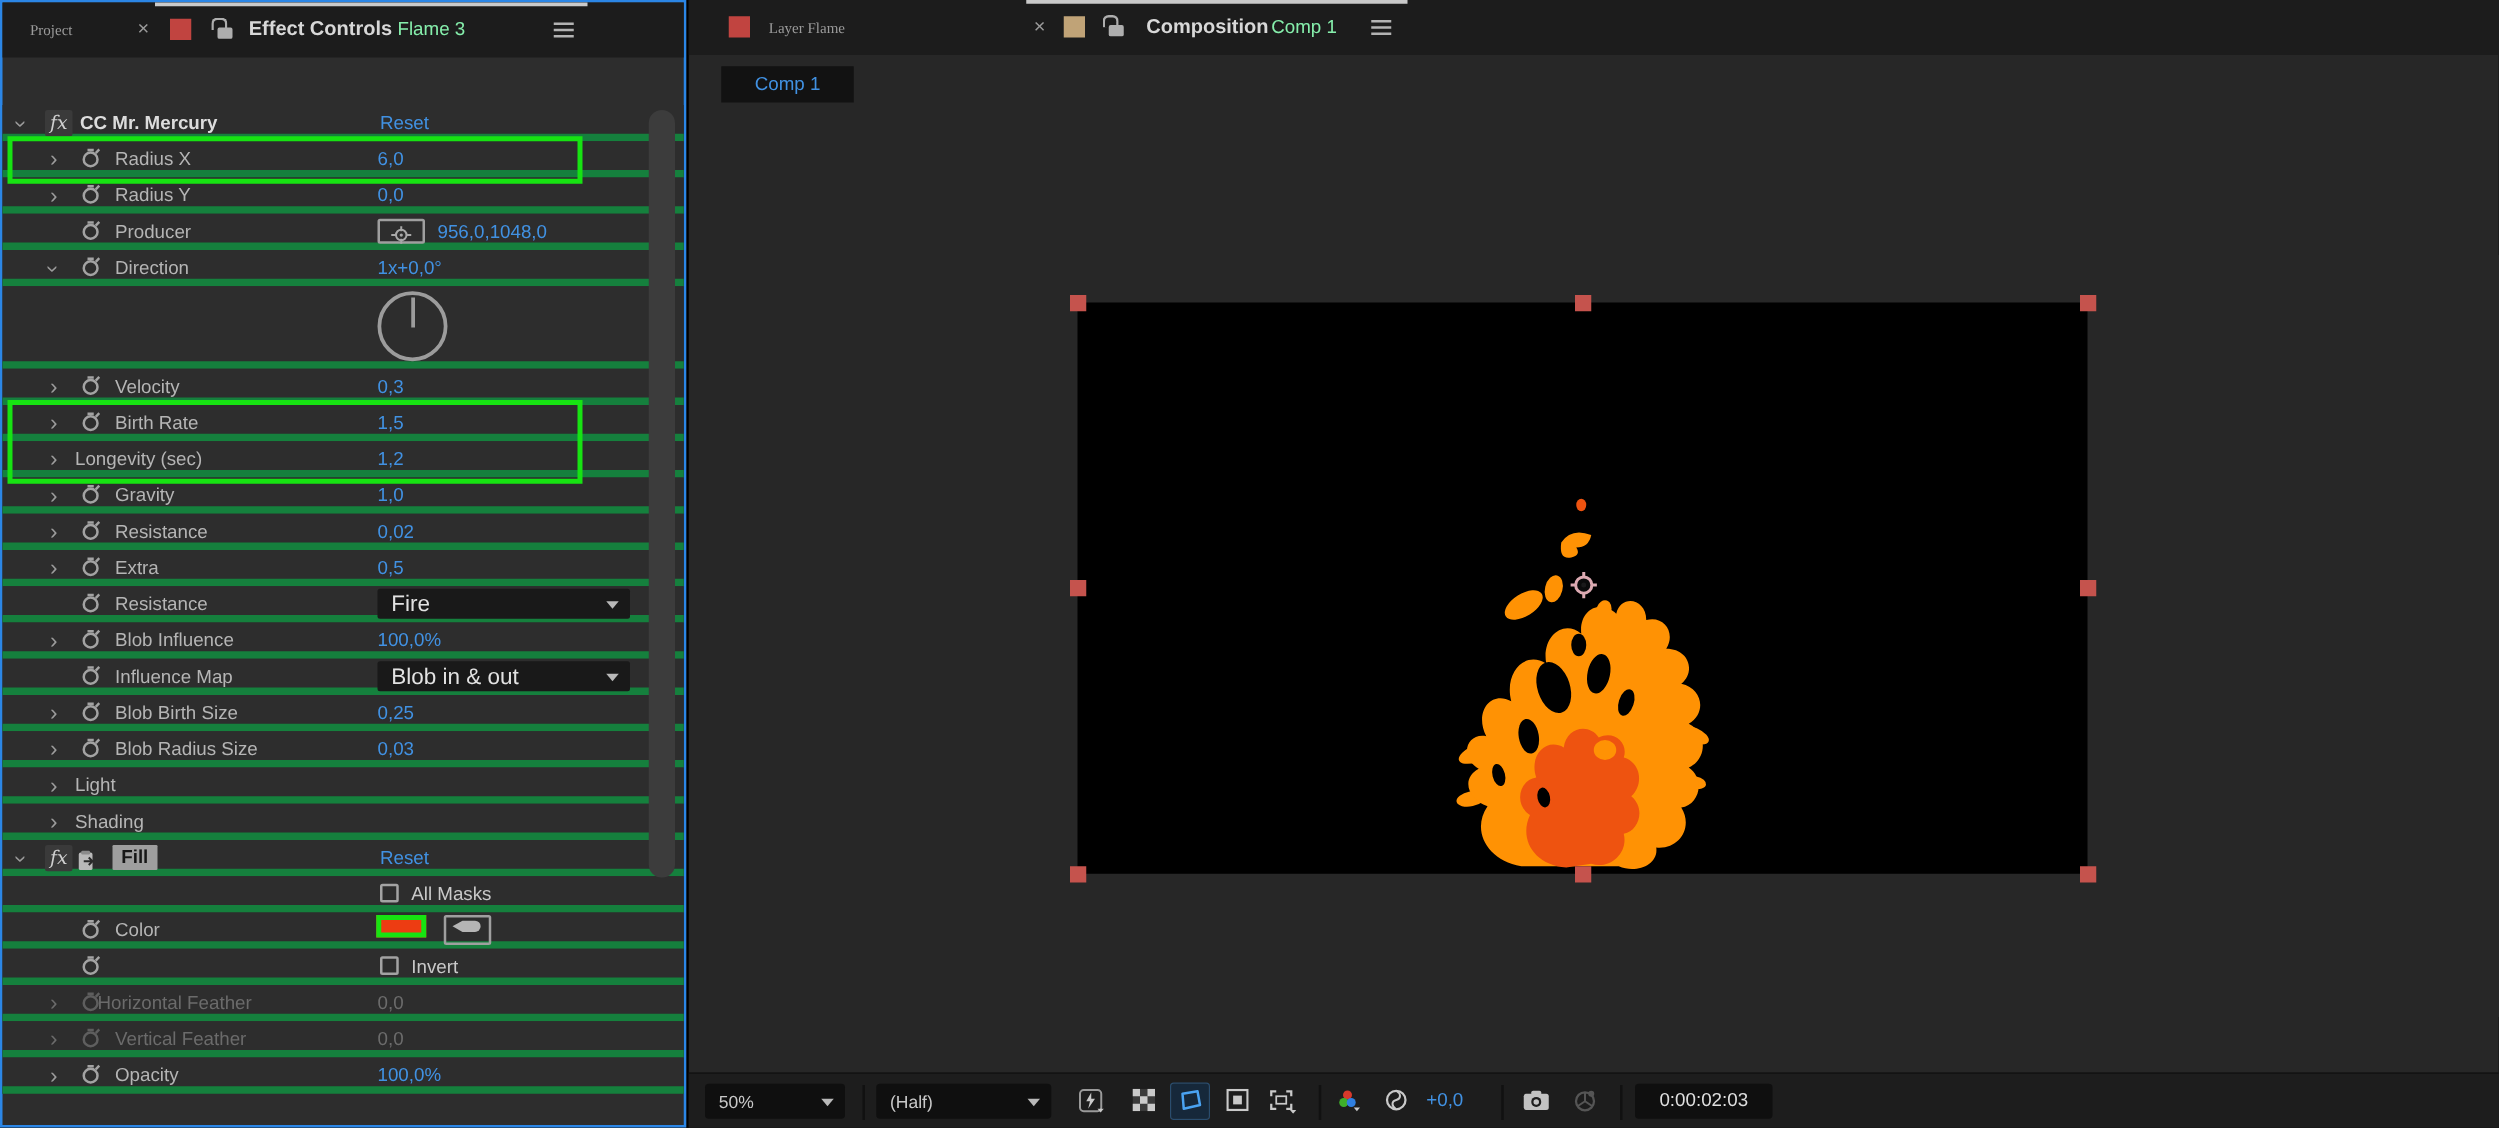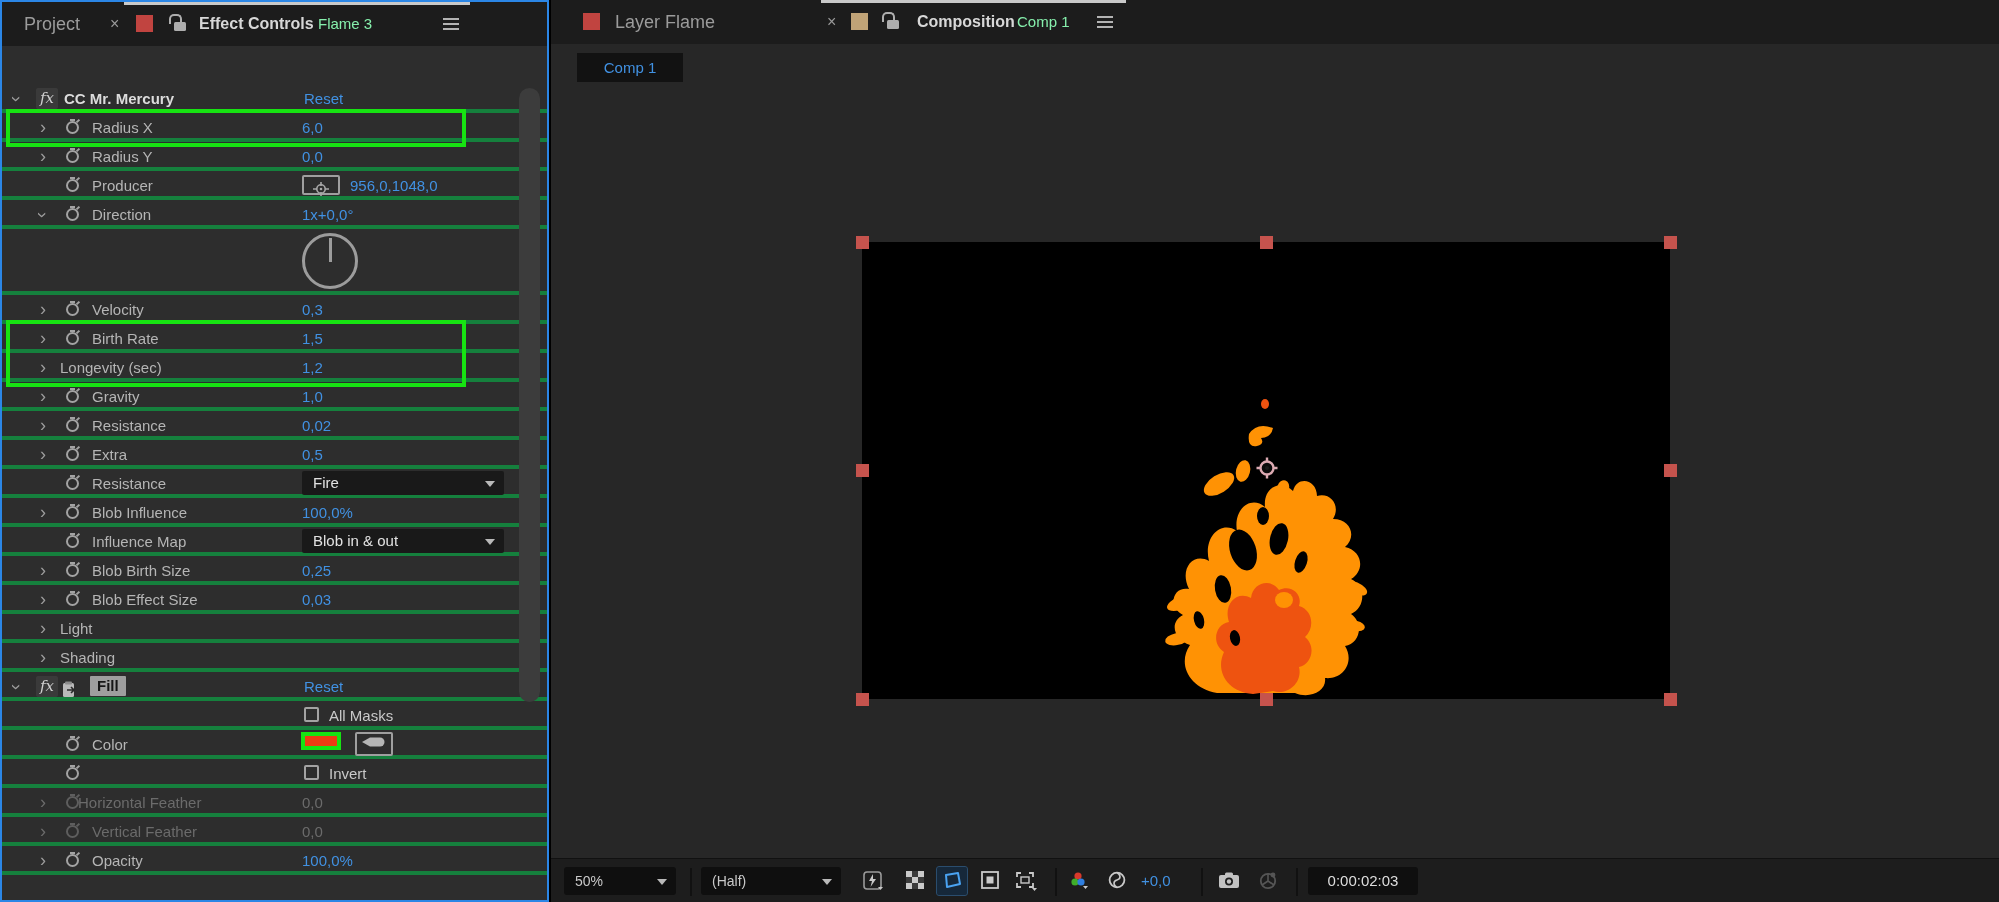--- a/index.html
+++ b/index.html
@@ -4,56 +4,56 @@
 <style>
   * { margin:0; padding:0; box-sizing:border-box; }
   html,body { width:1999px; height:902px; background:#000; overflow:hidden;
     font-family:"Liberation Sans", sans-serif; -webkit-font-smoothing:antialiased; }
 
   
   #ec-panel { position:absolute; left:0; top:0; width:549px; height:902px;
     background:#2d2d2d; border:2px solid #2b86e6; }
   #ec-tabbar { position:absolute; left:0; top:0; width:100%; height:44px; background:#1c1c1c; }
   #ec-tabbar > * , #cv-tabbar > * { position:absolute; top:0; line-height:44px; }
-  .tab-inactive { color:#9b9b9b; font-size:18px; }
+  .tab-inactive { color:#9b9b9b; font-size:12px;font-family:Liberation Serif, serif; }
   .tab-close { color:#9b9b9b; font-size:16px; cursor:default; }
   .tab-swatch { width:17px; height:17px; top:13px !important; }
   .tab-title { color:#d8d8d8; font-size:16px; font-weight:bold; }
   .tab-target { color:#86efac; font-size:15px; }
   .tab-underline { position:absolute; height:3px; background:#c9c9c9; top:41px; }
   .menu-icon { width:16px; height:2px; background:#b3b3b3; top:16px !important;
     box-shadow:0 5px 0 #b3b3b3, 0 10px 0 #b3b3b3; }
   .lock-icon { width:12px; height:9px; background:#aeaeae; border-radius:1.5px; top:20px !important; }
   .lock-icon::before { content:""; position:absolute; width:9px; height:8px;
     border:2px solid #aeaeae; border-bottom:none; border-radius:5px 5px 0 0; top:-8px; left:-5px; }
 
   #ec-breadcrumb { position:absolute; left:0; top:44px; width:100%; height:38px;
     background:#242424; color:#bcbcbc; font-size:15px; line-height:36px; padding-left:14px; }
 
   #ec-rows { position:absolute; left:0; top:82px; width:545px; }
-  .ec-row { position:relative; height:29px; background:#2d2d2d; border-bottom:4px solid #15803d; }
+  .ec-row { position:relative; height:29px; background:#2d2d2d; border-bottom:6px solid #15803d; }
   .ec-row.dial-row { height:66px; }
   .ec-row span { position:absolute; top:0; line-height:29px; font-size:15px; }
   .twirl { color:#9c9c9c; font-size:18px !important; transform-origin:40% 50%; }
   .twirl.open { transform:rotate(90deg); }
   .fx { font-family:"DejaVu Serif", serif; font-style:italic; color:#cfcfcf;
     background:#3a3a3a; padding:0 4px; line-height:21px !important; top:4px !important; border-radius:2px; }
   .sw { width:13px; height:13px; border:2px solid #a3a3a3; border-radius:50%; top:8px !important; }
   .sw::before { content:""; position:absolute; width:5px; height:2px; background:#a3a3a3; top:-4px; left:2px; }
   .sw::after  { content:""; position:absolute; width:2px; height:4px; background:#a3a3a3;
     top:-4px; right:-2px; transform:rotate(45deg); }
   .lbl { color:#b5b5b5; white-space:nowrap; }
   .lbl.hdr { color:#dcdcdc; font-weight:bold; }
   .lbl.boxed { background:#9e9e9e; color:#161616; font-weight:bold; line-height:20px !important;
     top:4px !important; padding:0 7px; border-radius:1px; }
   .fill-badge { top:6px !important; }
   .val { color:#4191e2; white-space:nowrap; }
   .reset-link { color:#4191e2; }
   .dropdown { width:202px; height:24px; top:2px !important; background:#191919; border-radius:2px; }
-  .dd-text { position:absolute; left:11px; top:0; line-height:24px; font-size:15px;
+  .dd-text { position:absolute; left:11px; top:0; line-height:24px; font-size:18px;
     font-weight:normal; color:#e2e2e2; white-space:nowrap; }
   .dd-caret { position:absolute; right:9px; top:10px; width:0; height:0;
     border-left:5px solid transparent; border-right:5px solid transparent; border-top:6px solid #b9b9b9; }
   .checkbox { width:15px; height:15px; border:2px solid #a3a3a3; border-radius:2px; top:6px !important; }
   .cb-label { color:#c9c9c9; }
   .dial { width:56px; height:56px; border:3px solid #9c9c9c; border-radius:50%; top:4px !important; }
   .dial::before { content:""; position:absolute; left:50%; top:2px; width:3px; height:24px;
     margin-left:-1.5px; background:#9c9c9c; }
   .point-btn { width:38px; height:20px; border:2px solid #9f9f9f; border-radius:2px;
     top:4px !important; text-align:center; }
@@ -205,21 +205,21 @@
       </div>
       <div class="ec-row">
         <span class="twirl" style="left: 38px;">›</span>
         <span class="sw" style="left: 64px;"></span>
         <span class="lbl" style="left: 90px;">Blob Birth Size</span>
         <span class="val" style="left: 300px;">0,25</span>
       </div>
       <div class="ec-row">
         <span class="twirl" style="left: 38px;">›</span>
         <span class="sw" style="left: 64px;"></span>
-        <span class="lbl" style="left: 90px;">Blob Effect Size</span>
+        <span class="lbl" style="left: 90px;">Blob Radius Size</span>
         <span class="val" style="left: 300px;">0,03</span>
       </div>
       <div class="ec-row">
         <span class="twirl" style="left: 38px;">›</span>
         <span class="lbl" style="left: 58px;">Light</span>
       </div>
       <div class="ec-row">
         <span class="twirl" style="left: 38px;">›</span>
         <span class="lbl" style="left: 58px;">Shading</span>
       </div>

